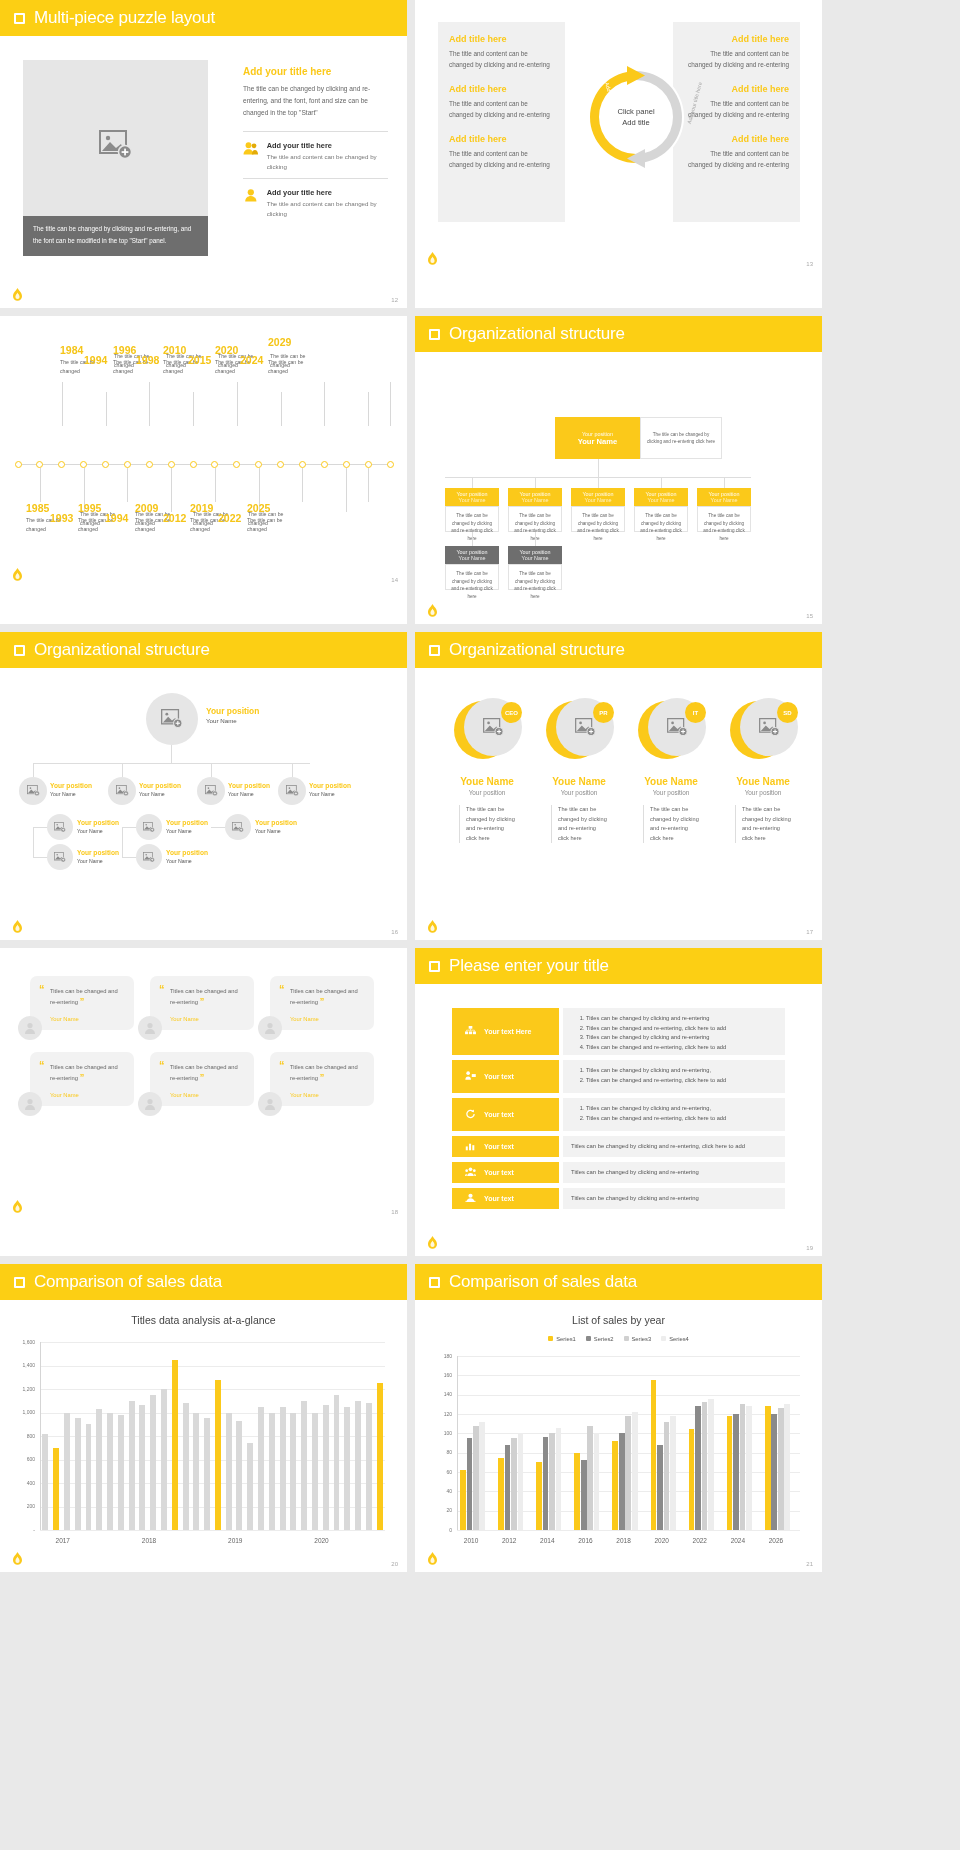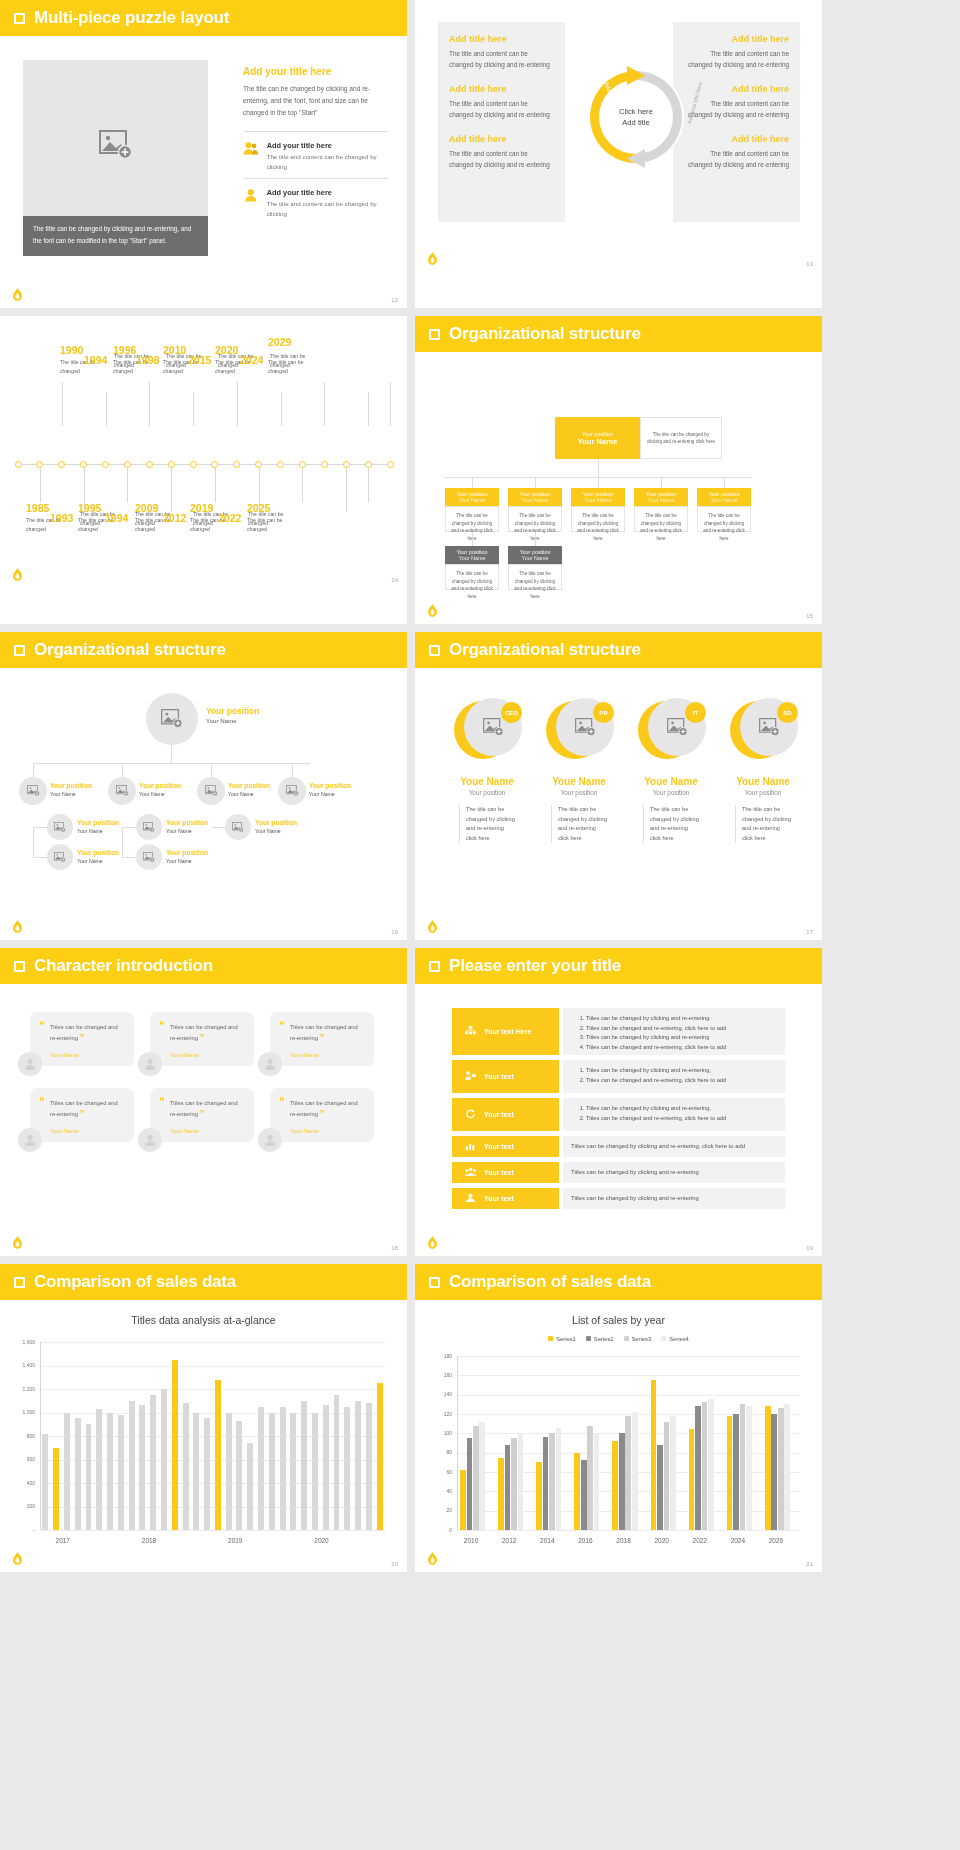--- a/index.html
+++ b/index.html
@@ -1,21 +1,21 @@
 <!DOCTYPE html>
 <html><head>
 <meta charset="utf-8">
 <style>
   *{box-sizing:border-box;margin:0;padding:0;}
   body{width:960px;height:1850px;background:#e9e9e9;font-family:"Liberation Sans",sans-serif;overflow:hidden;}
   .grid{display:grid;grid-template-columns:407px 407px;grid-template-rows:repeat(6,308px);column-gap:8px;row-gap:8px;padding:0 0 0 0;}
   .slide{background:#fff;position:relative;overflow:hidden;}
   .sl-head{background:#fccf14;height:36px;display:flex;align-items:center;padding-left:14px;gap:9px;}
   .sl-head .sq{width:11px;height:11px;border:2px solid #fff;border-radius:1px;display:inline-block;}
-  .sl-head h2{color:#fff;font-size:17px;font-weight:bold;letter-spacing:-.2px;}
+  .sl-head h2{color:#fff;font-size:17px;font-weight:normal;letter-spacing:-.2px;}
   .sl-body{position:relative;height:272px;}
   .pnum{position:absolute;right:9px;bottom:5px;font-size:6px;color:#aaa;}
   .flame{position:absolute;left:12px;bottom:6px;width:11px;height:14px;}
   
   .s12-img{position:absolute;left:23px;top:24px;width:185px;height:170px;background:#e6e6e6;display:flex;align-items:center;justify-content:center;}
   .s12-cap{position:absolute;left:23px;top:180px;width:185px;height:40px;background:#6e6e6e;color:#fff;font-size:6.3px;line-height:12px;padding:7px 10px;}
   .s12-right{position:absolute;left:243px;top:30px;width:145px;}
   .s12-right h3{color:#fbc91a;font-size:10px;font-weight:bold;margin-bottom:6px;}
   .s12-right p{color:#666;font-size:6.6px;line-height:12px;}
   .s12-item{display:flex;gap:8px;border-top:1px solid #ddd;padding:9px 0 6px;align-items:flex-start;}
@@ -152,21 +152,21 @@
         <p style="text-align:right">The title and content can be changed by clicking and re-entering</p>
       </div>
       <svg class="s13-ring" viewBox="0 0 110 110">
         <circle cx="55" cy="55" r="48" fill="#fff"></circle>
         <path d="M55 9 A46 46 0 0 1 55 101 L55 92 A37 37 0 0 0 55 18 Z" fill="#d6d6d6"></path>
         <path d="M55 101 A46 46 0 0 1 55 9 L55 18 A37 37 0 0 0 55 92 Z" fill="#fbc91a"></path>
         <polygon points="46,4 46,23 64,13.5" fill="#fbc91a"></polygon>
         <polygon points="64,87 46,96.5 64,106" fill="#d6d6d6"></polygon>
       </svg>
       <div class="s13-center">
-        <span>Click here</span>
+        <span>Click panel</span>
         <span>Add title</span>
       </div>
       <div class="rot-l">Add your title here</div>
       <div class="rot-r" style="color:#a8a8a8">Add your title here</div>
       <svg class="flame" viewBox="0 0 11 14">
           <path d="M5.5 0C4 3 1 4.5 1 8.2A4.5 4.5 0 0 0 10 8.2C10 4.5 7 3 5.5 0z" fill="#fbc91a"></path>
           <path d="M5.5 4.5C4.8 6.2 3.4 7 3.4 8.9a2.1 2.1 0 0 0 4.2 0C7.6 7 6.2 6.2 5.5 4.5z" fill="#fff8dd"></path>
         </svg>
       <div class="pnum">13</div>
     </div>
@@ -188,21 +188,21 @@
           <div class="tl-dot" style="left:211.44117647058823px"></div>
           <div class="tl-dot" style="left:233.3235294117647px"></div>
           <div class="tl-dot" style="left:255.20588235294122px"></div>
           <div class="tl-dot" style="left:277.0882352941177px"></div>
           <div class="tl-dot" style="left:298.97058823529414px"></div>
           <div class="tl-dot" style="left:320.8529411764706px"></div>
           <div class="tl-dot" style="left:342.7352941176471px"></div>
           <div class="tl-dot" style="left:364.61764705882354px"></div>
           <div class="tl-dot" style="left:386.5px"></div>
           <div class="tl-stem" style="left:61.76470588235294px;top:66px;height:44px"></div>
-          <div class="tl-yr" style="left:60px;top:28px">1990</div>
+          <div class="tl-yr" style="left:60px;top:28px">1984</div>
           <div class="tl-tx" style="left:60px;top:42px">The title can be changed</div>
           <div class="tl-stem" style="left:105.52941176470588px;top:76px;height:34px"></div>
           <div class="tl-yr" style="left:84px;top:38px">1994</div>
           <div class="tl-tx" style="left:114px;top:36px">The title can be changed</div>
           <div class="tl-stem" style="left:149.29411764705884px;top:66px;height:44px"></div>
           <div class="tl-yr" style="left:113px;top:28px">1996</div>
           <div class="tl-tx" style="left:113px;top:42px">The title can be changed</div>
           <div class="tl-stem" style="left:193.05882352941177px;top:76px;height:34px"></div>
           <div class="tl-yr" style="left:136px;top:38px">1998</div>
           <div class="tl-tx" style="left:166px;top:36px">The title can be changed</div>
@@ -557,24 +557,20 @@
         </div>
       <svg class="flame" viewBox="0 0 11 14">
           <path d="M5.5 0C4 3 1 4.5 1 8.2A4.5 4.5 0 0 0 10 8.2C10 4.5 7 3 5.5 0z" fill="#fbc91a"></path>
           <path d="M5.5 4.5C4.8 6.2 3.4 7 3.4 8.9a2.1 2.1 0 0 0 4.2 0C7.6 7 6.2 6.2 5.5 4.5z" fill="#fff8dd"></path>
         </svg>
       <div class="pnum">17</div>
     </div>
   </div>
 
   <div class="slide">
-    <div class="sl-head">
-      <span class="sq"></span>
-      <h2>Character introduction</h2>
-    </div>
     <div class="sl-body">
       <div id="ch18-host">
           <div class="cc" style="left:30px;top:28px;width:104px;height:54px;">
       <span class="qt">“</span>
       <p>Titles can be changed and re-entering <span class="qe">”</span></p>
       <div class="nm">Your Name</div>
     </div>
           <div class="av" style="left:18px;top:68px;width:24px;height:24px;">
       <svg width="12" height="12" viewBox="0 0 12 12">
               <circle cx="6" cy="3.6" r="2.6" fill="#d3d3d3"></circle>

